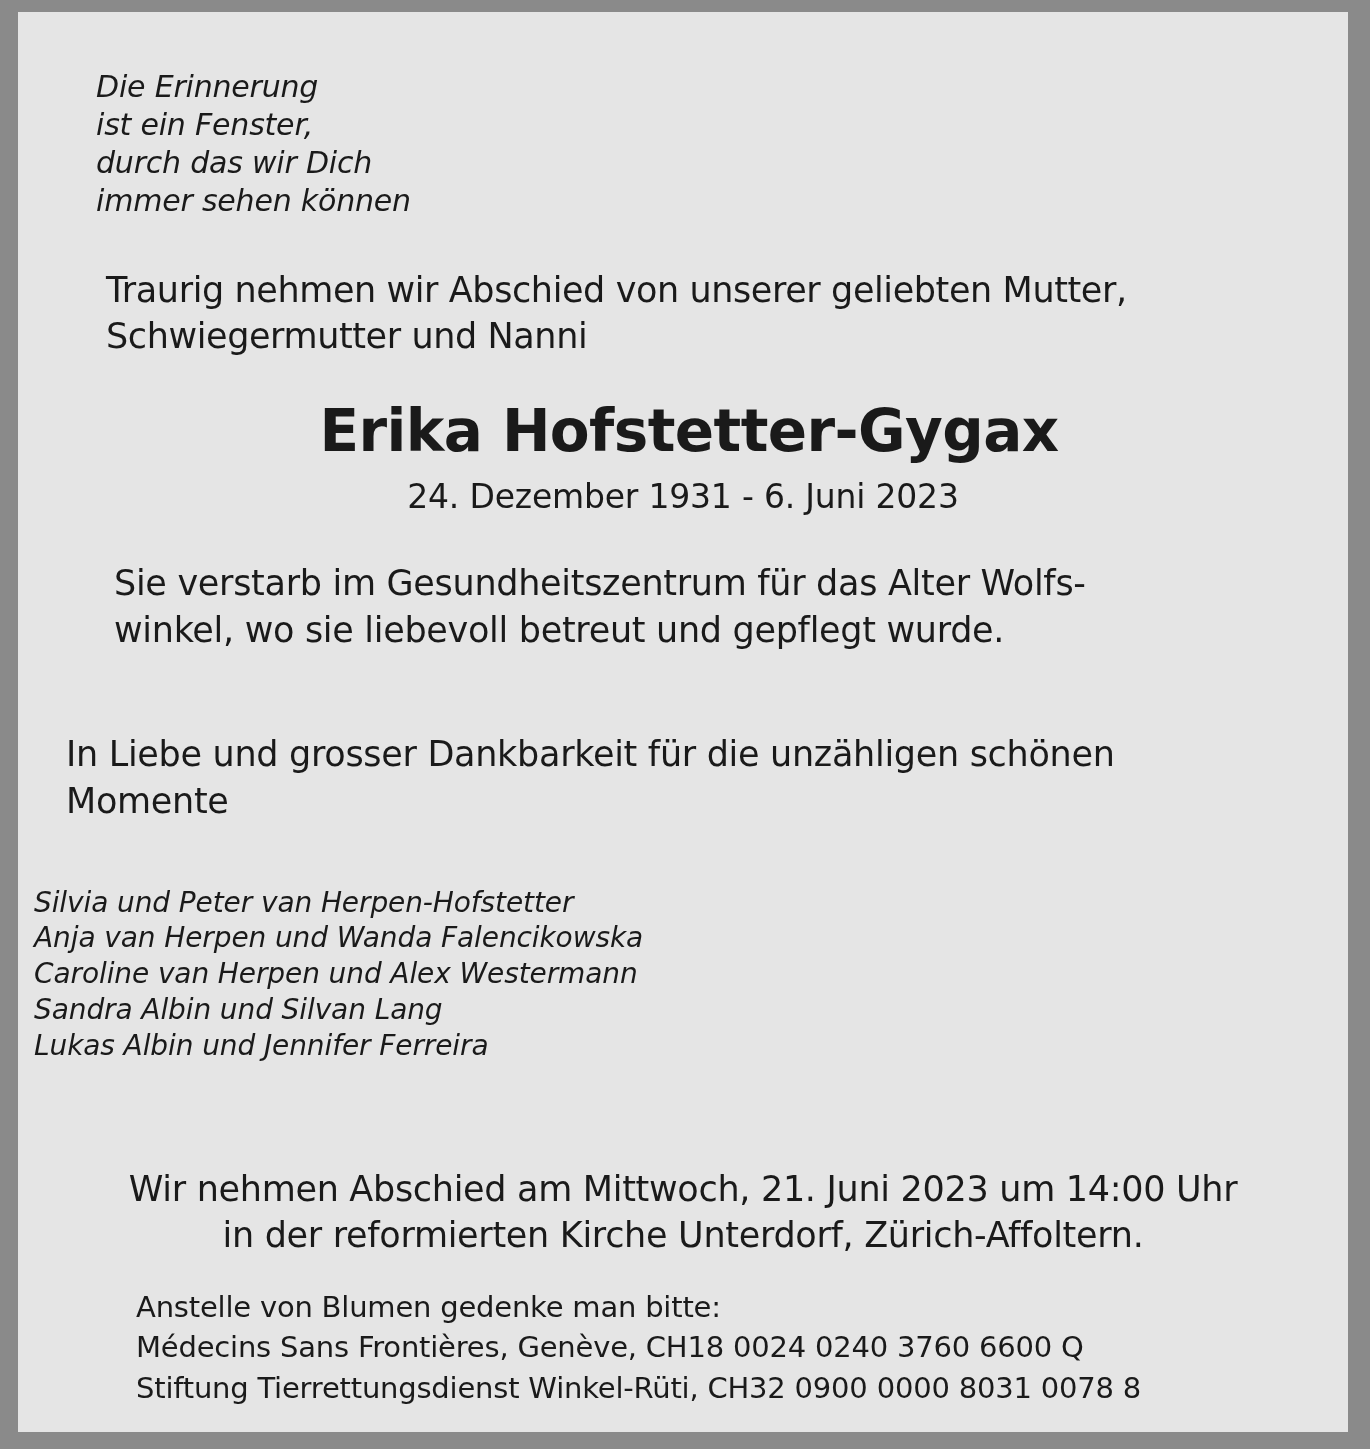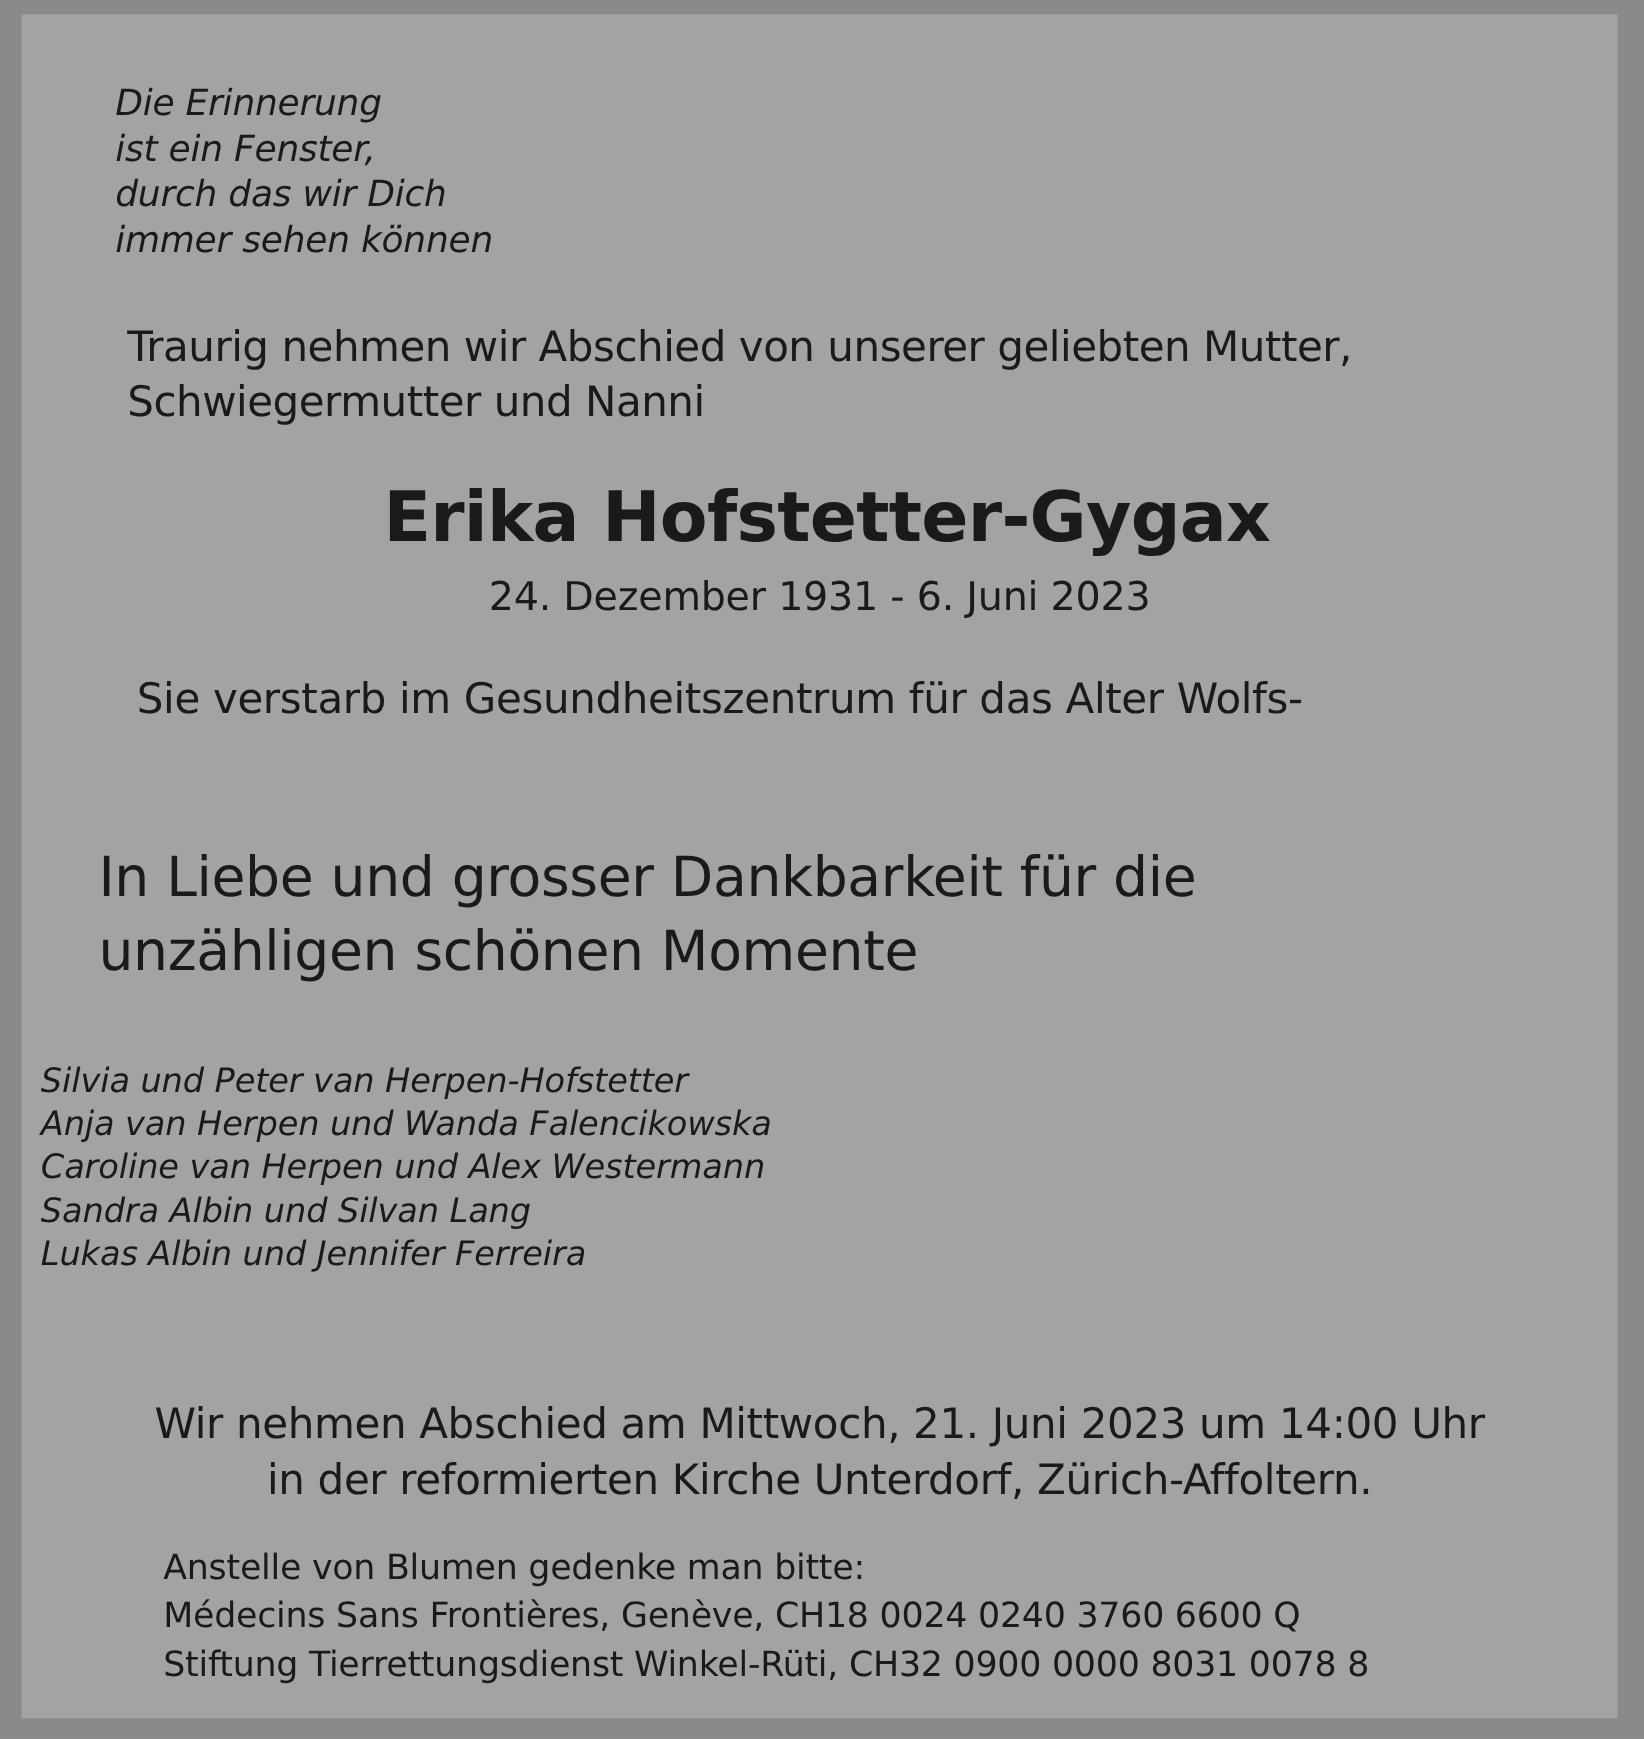--- a/index.html
+++ b/index.html
@@ -13,21 +13,21 @@
     font-family: "DejaVu Sans", sans-serif;
     color: #1a1a1a;
     overflow: hidden;
   }
   .obituary-card {
     position: absolute;
     left: 18px;
     top: 12px;
     width: 1330px;
     height: 1420px;
-    background: #a3a3a3;
+    background: #e5e5e5;
     box-sizing: border-box;
     padding: 44px 0 0 0;
   }
   .inner {
     position: relative;
     width: 100%;
     height: 100%;
     box-sizing: border-box;
   }
 
@@ -75,23 +75,23 @@
     padding: 44px 96px 0 96px;
     font-size: 35px;
     line-height: 1.33;
     text-align: justify;
     text-justify: inter-word;
     letter-spacing: -0.3px;
   }
   .para-justify > span.last { display: block; text-align: left; }
 
   .para-thanks {
-    margin: 16px;
+    margin: 0;
     padding: 78px 110px 0 48px;
-    font-size: 46px;
+    font-size: 35px;
     line-height: 1.33;
     letter-spacing: -0.3px;
   }
 
   
   .survivors {
     margin: 16px;
     padding: 44px 96px 0 0;
     text-align: left;
     font-style: italic;
@@ -134,20 +134,21 @@
       <div>immer sehen können</div>
     </div>
 
     <p class="intro">Traurig nehmen wir Abschied von unserer geliebten Mutter, Schwiegermutter und Nanni</p>
 
     <h1 class="name">Erika Hofstetter-Gygax</h1>
     <p class="dates">24. Dezember 1931 - 6. Juni 2023</p>
 
     <div class="para-justify">
       <span>Sie verstarb im Gesundheitszentrum für das Alter Wolfs-</span>
+      <span class="last">winkel, wo sie liebevoll betreut und gepflegt wurde.</span>
     </div>
 
     <p class="para-thanks">In Liebe und grosser Dankbarkeit für die unzähligen schönen Momente</p>
 
     <div class="survivors">
       <div>Silvia und Peter van Herpen-Hofstetter</div>
       <div>Anja van Herpen und Wanda Falencikowska</div>
       <div>Caroline van Herpen und Alex Westermann</div>
       <div>Sandra Albin und Silvan Lang</div>
       <div>Lukas Albin und Jennifer Ferreira</div>

